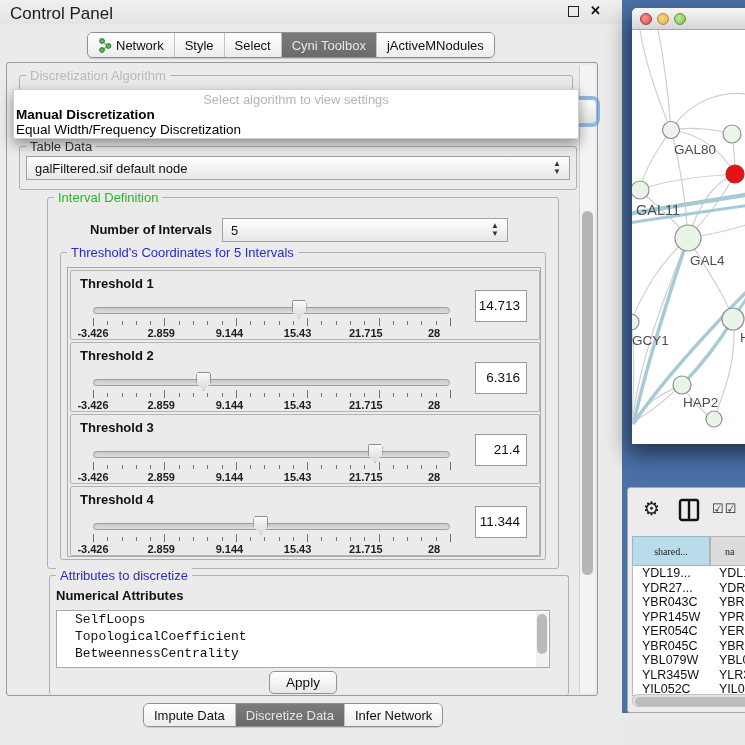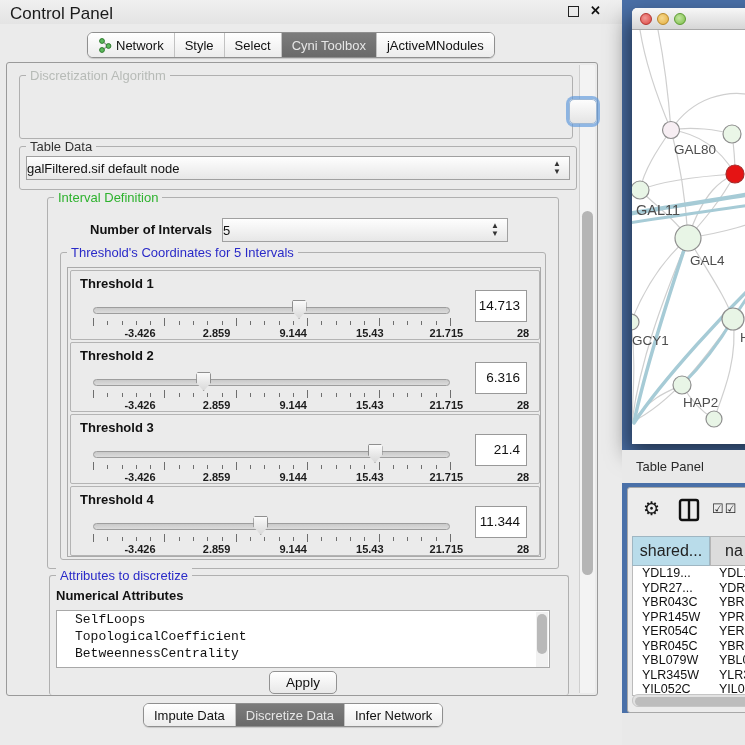--- a/index.html
+++ b/index.html
@@ -21,41 +21,41 @@
   #bottom-tabs { left:143px; top:703px; height:24px; }
 
   #main-panel { position:absolute; left:6px; top:62px; width:592px; height:634px; border:1px solid #9a9a9a; border-radius:3px; background:#ebebeb; }
 
   .group { position:absolute; border:1px solid #b0b0b0; border-radius:3px; }
   .group-title { position:absolute; top:-8px; left:6px; background:#ebebeb; padding:0 4px; font-size:13px; white-space:nowrap; }
   .gt-green { color:#2eb22e; }
   .gt-blue  { color:#2a2ac8; }
   .gt-dim   { color:#b7bbb7; }
 
-  .combo { position:absolute; height:24px; border:1px solid #a0a0a0; border-radius:0; background:linear-gradient(#fefefe,#e7e7e7); font-size:13px; color:#111; display:flex; align-items:center; padding-left:0;text-align:center; }
+  .combo { position:absolute; height:24px; border:1px solid #a0a0a0; border-radius:0; background:linear-gradient(#fefefe,#e7e7e7); font-size:13px; color:#111; display:flex; align-items:center; padding-left:8px;text-align:center; }
   .combo-arrows { position:absolute; right:8px; top:3px; display:flex; flex-direction:column; line-height:8px; font-size:8px; color:#333; }
 
   
   #algo-popup { position:absolute; left:6px; top:26px; width:566px; height:50px; background:#fff; border:1px solid #cfcfcf; box-shadow:0 5px 12px rgba(0,0,0,.40); z-index:10; }
   #algo-placeholder { position:absolute; left:0; top:2px; width:100%; text-align:center; font-size:13px; color:#b5b5b5; }
   .algo-opt { position:absolute; left:2px; font-size:13.5px; color:#000; white-space:nowrap; }
   #algo-opt-0 { top:17px; font-weight:bold; }
   #algo-opt-1 { top:32px; }
   #focus-stub { position:absolute; left:562px; top:36px; width:28px; height:25px; border-radius:5px; background:linear-gradient(#fdfdfd,#e4e4e4); border:1px solid #9db8d6; box-shadow:0 0 0 3px rgba(90,150,220,.65); z-index:5; }
 
   
   .t-row { position:absolute; left:2px; width:470px; height:70px; border:1px solid #b4b4b4; border-radius:2px; background:#ebebeb; }
   .t-label { position:absolute; left:9px; top:5px; font-size:13px; font-weight:bold; color:#111; }
   .slider-zone { position:absolute; left:22px; top:0; width:357px; height:70px; }
   .slider-track { position:absolute; left:0; top:36px; width:357px; height:7px; border-radius:4px; background:linear-gradient(#c9c9c9,#dcdcdc); border:1px solid #9d9d9d; }
   .slider-thumb { position:absolute; top:29px; width:15px; height:19px; background:linear-gradient(#fafafa,#d9d9d9); border:1px solid #8f8f8f; clip-path:polygon(10% 0,90% 0,100% 14%,100% 55%,50% 100%,0 55%,0 14%); }
   .ticks { position:absolute; left:0; top:47px; width:357px; height:9px; }
   .tick { position:absolute; top:3px; width:1px; height:4px; background:#6e6e6e; }
   .tick.major { top:0; height:8px; }
-  .tick-labels { position:absolute; left:0; top:56px; width:383px; height:12px;margin-left:47px; }
+  .tick-labels { position:absolute; left:0; top:56px; width:341px; height:12px; }
   .tick-label { position:absolute; transform:translateX(-50%); font-size:11px; font-weight:bold; color:#1c1c1c; white-space:nowrap; }
   .t-value { position:absolute; right:12px; top:19px; width:52px; height:32px; background:#fff; border:1px solid #999; font-size:13.5px; color:#111; text-align:right; padding:7px 6px 0 0; }
 
   
   #attr-list { position:absolute; left:6px; top:34px; width:494px; height:58px; background:#fff; border:1px solid #a8a8a8; overflow:hidden;font-family:Liberation Mono, monospace; }
   .attr-item { font-size:13px; color:#111; padding:1px 0 1px 18px; white-space:nowrap; }
   #attr-vscroll { position:absolute; right:1px; top:1px; width:12px; height:56px; background:#f1f1f1; }
   #attr-vthumb { position:absolute; right:1px; top:2px; width:10px; height:40px; border-radius:5px; background:#b9b9b9; }
 
   #apply-btn { position:absolute; left:262px; top:608px; width:68px; height:23px; border:1px solid #929292; border-radius:5px; background:linear-gradient(#ffffff,#e8e8e8); font-size:13.5px; color:#111; display:flex; align-items:center; justify-content:center; }
@@ -75,21 +75,21 @@
 
   #tablepanel-bar { position:absolute; left:0; top:450px; width:123px; height:33px; background:#e9e9e9; }
   #tablepanel-title { position:absolute; left:14px; top:9px; font-size:13px; color:#2a2a2a; }
 
   #table-window { position:absolute; left:5px; top:487px; width:150px; height:226px; background:#ececec; border:1px solid #a8a8a8; border-radius:3px; }
   #table-toolbar { position:absolute; left:0; top:0; width:100%; height:46px; }
   #gear-icon { position:absolute; left:15px; top:9px; font-size:19px; color:#161616; }
   #col-icon { position:absolute; left:50px; top:10px; }
   #check-icons { position:absolute; left:84px; top:13px; font-size:13px; color:#222; letter-spacing:1px; }
   #table-header { position:absolute; left:4px; top:48px; width:142px; height:30px; display:flex; }
-  .th-cell { height:30px; display:flex; align-items:center; justify-content:center; font-size:16px; color:#222; border:1px solid #9fb6c2; }
+  .th-cell { height:30px; display:flex; align-items:center; justify-content:center; font-size:10px; color:#222; border:1px solid #9fb6c2;font-family:Liberation Serif, serif; }
   #th-0 { width:78px; background:#b9dcea; }
   #th-1 { width:64px; background:#dcdcdc; border-color:#b5b5b5; justify-content:flex-start; padding-left:14px; }
   #table-body { position:absolute; left:4px; top:78px; width:142px; height:130px; background:#fff; border:1px solid #bbb; border-top:none; overflow:hidden; }
   .trow { display:flex; height:14.5px; }
   .tcell { font-size:12.5px; color:#111; white-space:nowrap; overflow:hidden; }
   .tcell.c0 { width:78px; padding-left:9px; }
   .tcell.c1 { width:64px; padding-left:9px; }
   #table-hscroll { position:absolute; left:4px; top:206px; width:142px; height:13px; background:#e2e2e2; border:1px solid #c6c6c6; border-radius:6px; }
   #table-hthumb { position:absolute; left:2px; top:1.5px; width:128px; height:9px; background:#bdbdbd; border-radius:5px; }
   #below-table { position:absolute; left:0; top:713px; width:123px; height:32px; background:#e9e9e9; }
@@ -132,20 +132,25 @@
       </div>
   </div>
 
   <div id="main-panel">
 
     <div class="group" style="left:12px; top:12px; width:554px; height:64px;">
       <span class="group-title gt-dim">Discretization Algorithm</span>
     </div>
     <div id="focus-stub"></div>
 
+    <div id="algo-popup">
+      <div id="algo-placeholder">Select algorithm to view settings</div>
+      <div id="algo-opt-0" class="algo-opt">Manual Discretization</div>
+      <div id="algo-opt-1" class="algo-opt">Equal Width/Frequency Discretization</div>
+    </div>
 
     <div class="group" style="left:12px; top:83px; width:558px; height:44px;">
       <span class="group-title" style="color:#333;">Table Data</span>
       <div class="combo" style="left:6px; top:9px; width:544px;">
         <span>galFiltered.sif default node</span>
         <span class="combo-arrows">▲<br>▼</span>
       </div>
     </div>
 
     <div class="group" style="left:40px; top:134px; width:512px; height:372px;">
@@ -441,23 +446,20 @@
         <text x="130" y="164" font-size="13.5">C</text>
         <text x="4" y="185" font-size="14.5">GAL11</text>
         <text x="58" y="235" font-size="13.5">GAL4</text>
         <text x="0" y="315" font-size="13.5">GCY1</text>
         <text x="108" y="312" font-size="13.5">H</text>
         <text x="51" y="377" font-size="13.5">HAP2</text>
       </svg>
     </div>
   </div>
 
-  <div id="tablepanel-bar">
-    <span id="tablepanel-title">Table Panel</span>
-  </div>
 
   <div id="table-window">
     <div id="table-toolbar">
       <span id="gear-icon">⚙</span>
       <svg id="col-icon" width="22" height="24">
           <rect x="2" y="2" width="18" height="20" rx="2" fill="none" stroke="#111" stroke-width="2.4"></rect>
           <line x1="11" y1="2" x2="11" y2="22" stroke="#111" stroke-width="2.4"></line>
         </svg>
       <span id="check-icons">☑☑</span>
     </div>

